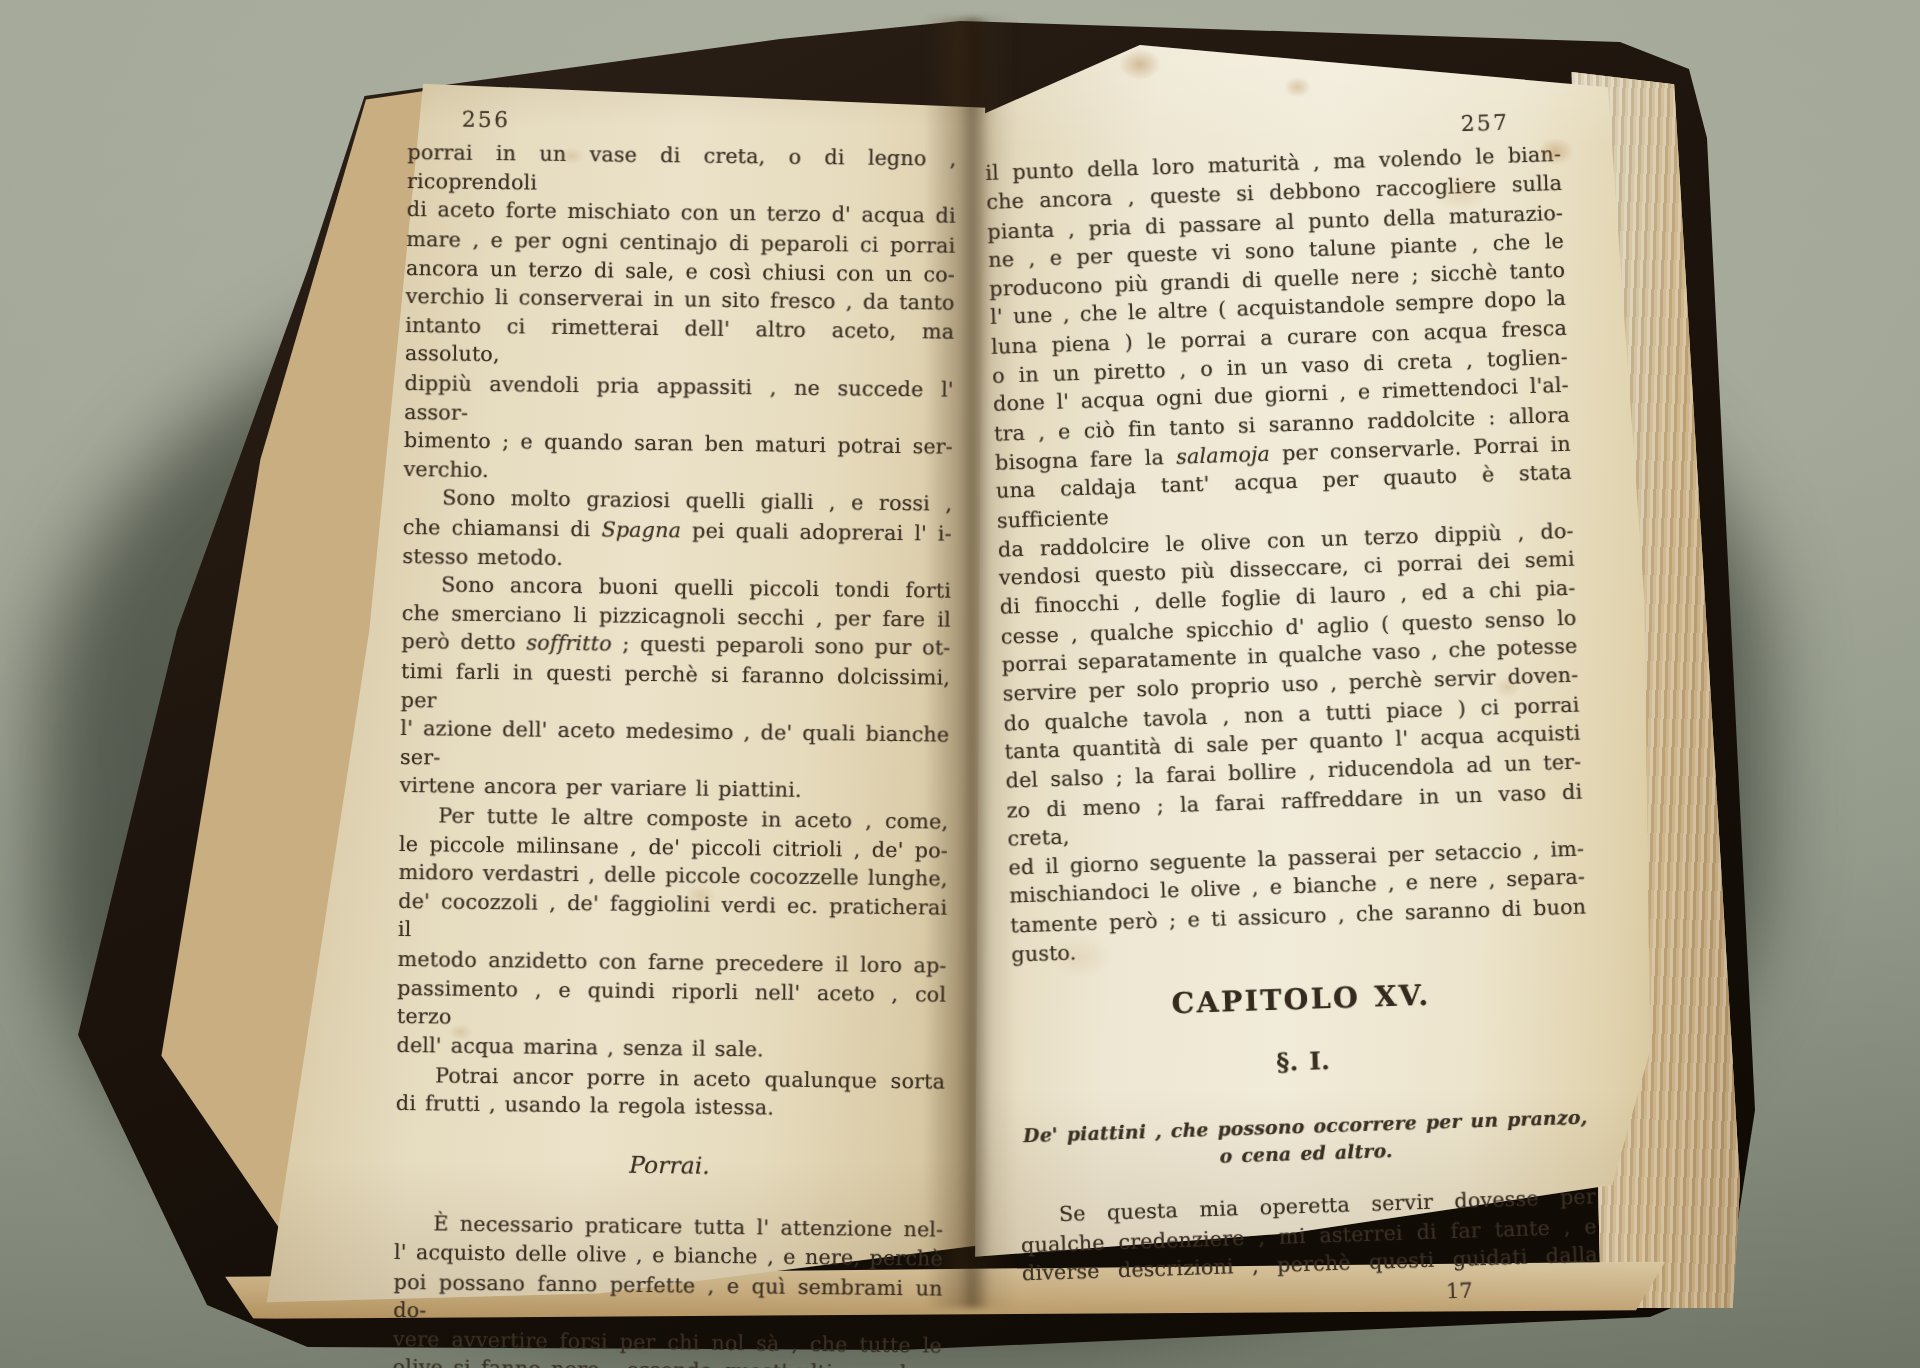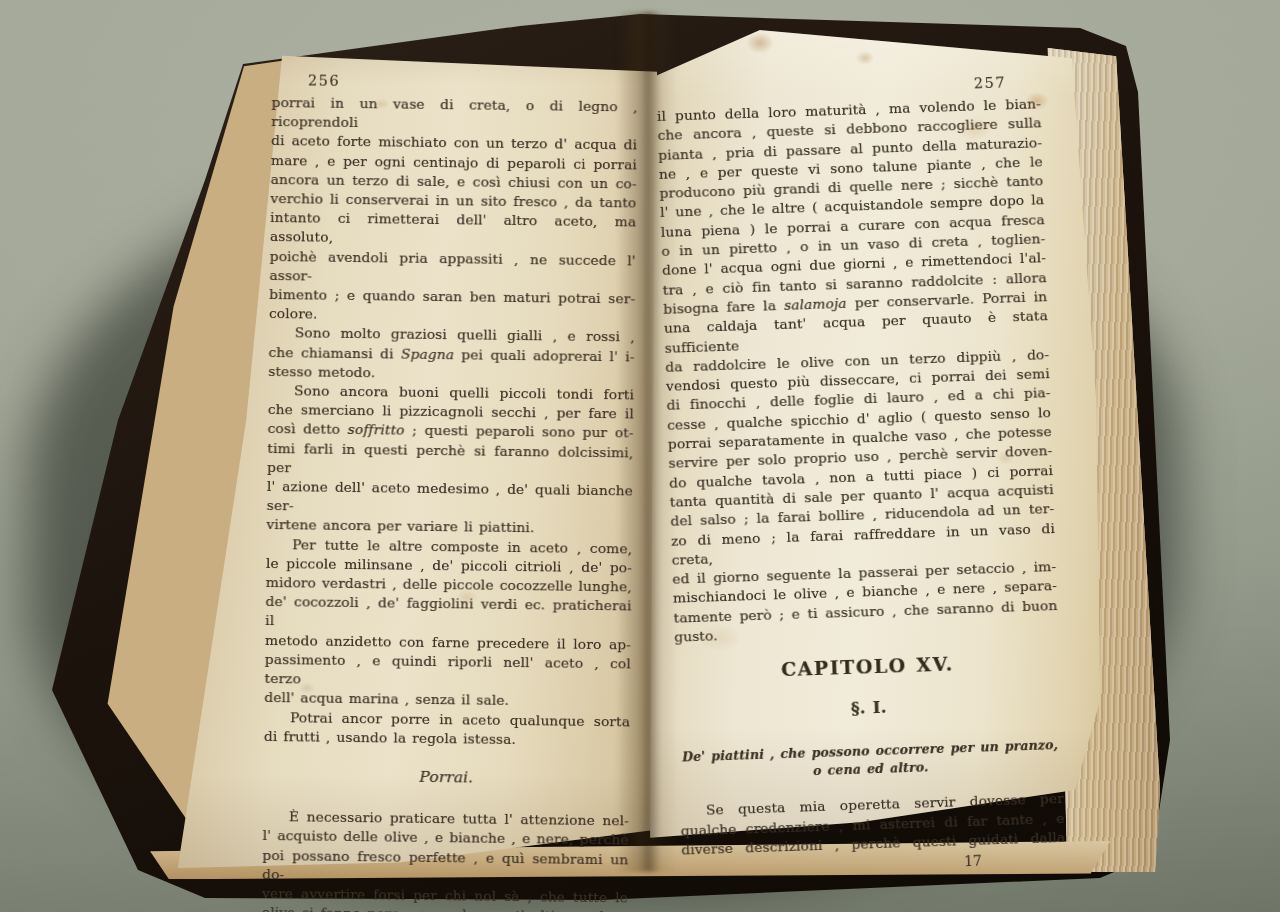--- a/index.html
+++ b/index.html
@@ -115,45 +115,45 @@
 
   <div class="textcol textcol-left">
     <div class="pagenum pn-left">256</div>
     <div>
         <div class="line"><span>porrai in un vase di creta, o di legno , ricoprendoli</span></div>
         <div class="line"><span>di aceto forte mischiato con un terzo d' acqua di</span></div>
         <div class="line"><span>mare , e per ogni centinajo di peparoli ci porrai</span></div>
         <div class="line"><span>ancora un terzo di sale, e così chiusi con un co-</span></div>
         <div class="line"><span>verchio li conserverai in un sito fresco , da tanto</span></div>
         <div class="line"><span>intanto ci rimetterai dell' altro aceto, ma assoluto,</span></div>
-        <div class="line"><span>poichè avendoli pria appassiti , ne succede l' assor-</span></div>
+        <div class="line"><span>dippiù avendoli pria appassiti , ne succede l' assor-</span></div>
         <div class="line"><span>bimento ; e quando saran ben maturi potrai ser-</span></div>
-        <div class="line last"><span>colore.</span></div>
+        <div class="line last"><span>verchio.</span></div>
         <div class="line ind"><span>Sono molto graziosi quelli gialli , e rossi ,</span></div>
         <div class="line"><span>che chiamansi di </span><span class="it">Spagna</span><span> pei quali adoprerai l' i-</span></div>
         <div class="line last"><span>stesso metodo.</span></div>
         <div class="line ind"><span>Sono ancora buoni quelli piccoli tondi forti</span></div>
         <div class="line"><span>che smerciano li pizzicagnoli secchi , per fare il</span></div>
-        <div class="line"><span>così detto </span><span class="it">soffritto</span><span> ; questi peparoli sono pur ot-</span></div>
+        <div class="line"><span>però detto </span><span class="it">soffritto</span><span> ; questi peparoli sono pur ot-</span></div>
         <div class="line"><span>timi farli in questi perchè si faranno dolcissimi, per</span></div>
         <div class="line"><span>l' azione dell' aceto medesimo , de' quali bianche ser-</span></div>
         <div class="line last"><span>virtene ancora per variare li piattini.</span></div>
         <div class="line ind"><span>Per tutte le altre composte in aceto , come,</span></div>
         <div class="line"><span>le piccole milinsane , de' piccoli citrioli , de' po-</span></div>
         <div class="line"><span>midoro verdastri , delle piccole cocozzelle lunghe,</span></div>
         <div class="line"><span>de' cocozzoli , de' faggiolini verdi ec. praticherai il</span></div>
         <div class="line"><span>metodo anzidetto con farne precedere il loro ap-</span></div>
         <div class="line"><span>passimento , e quindi riporli nell' aceto , col terzo</span></div>
         <div class="line last"><span>dell' acqua marina , senza il sale.</span></div>
         <div class="line ind"><span>Potrai ancor porre in aceto qualunque sorta</span></div>
         <div class="line last"><span>di frutti , usando la regola istessa.</span></div>
         <div class="line olive"><span>Porrai.</span></div>
         <div class="line ind"><span>È necessario praticare tutta l' attenzione nel-</span></div>
         <div class="line"><span>l' acquisto delle olive , e bianche , e nere, perchè</span></div>
-        <div class="line"><span>poi possano fresco perfette , e quì sembrami un do-</span></div>
+        <div class="line"><span>poi possano fanno perfette , e quì sembrami un do-</span></div>
         <div class="line"><span>vere avvertire forsi per chi nol sà , che tutte le</span></div>
         <div class="line"><span>olive si fanno nere , essendo quest' ultimo colore</span></div>
       </div>
   </div>
 
   <div class="textcol textcol-right">
     <div class="pagenum pn-right">257</div>
     <div>
         <div class="line"><span>il punto della loro maturità , ma volendo le bian-</span></div>
         <div class="line"><span>che ancora , queste si debbono raccogliere sulla</span></div>

